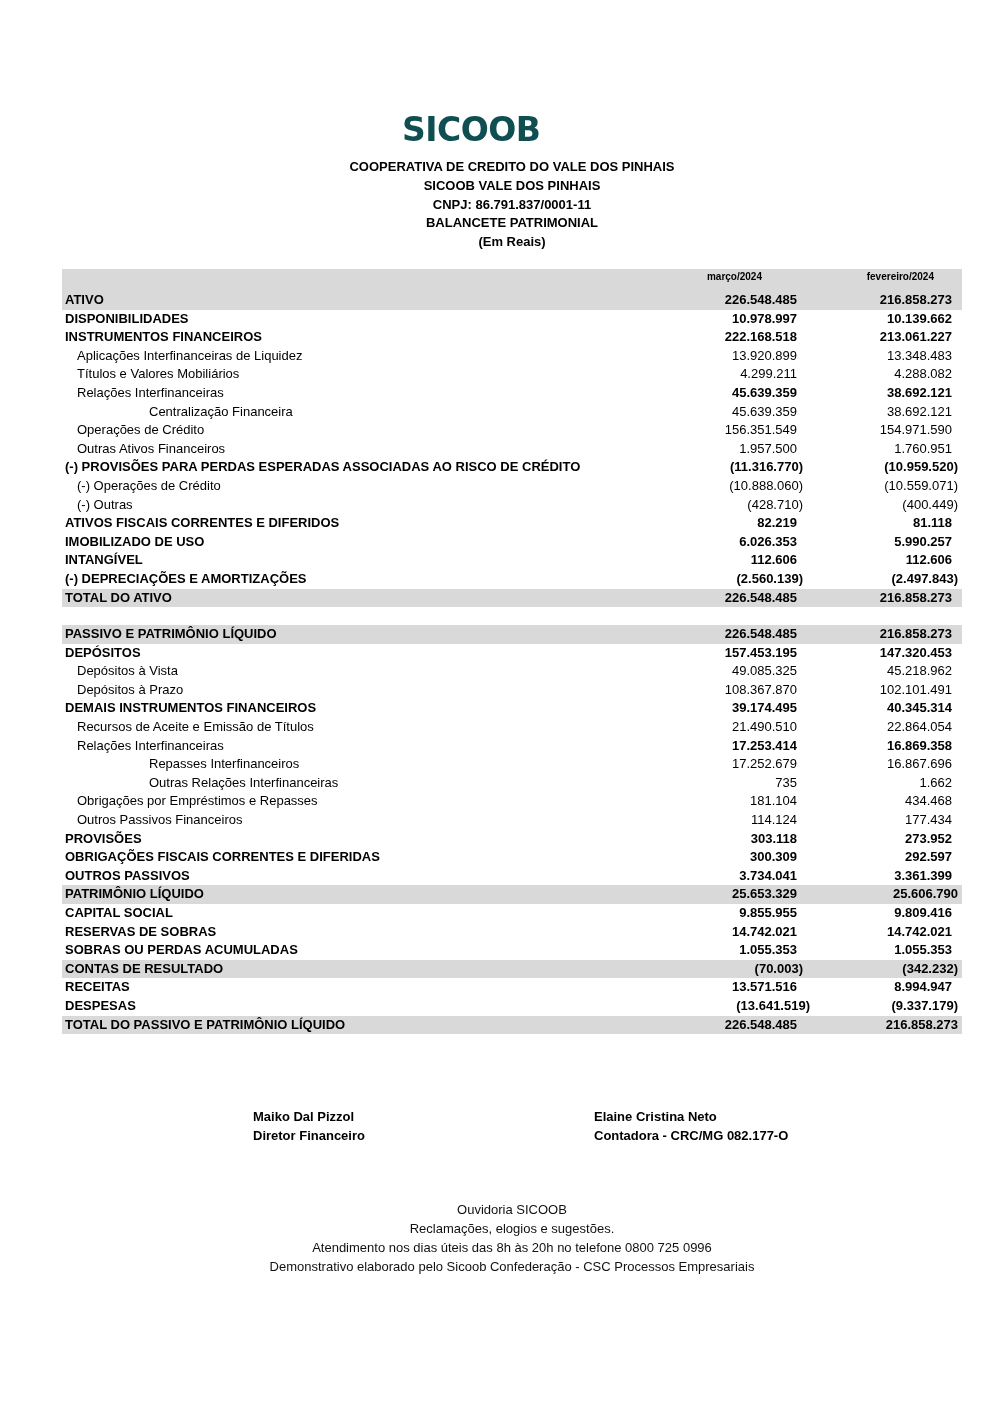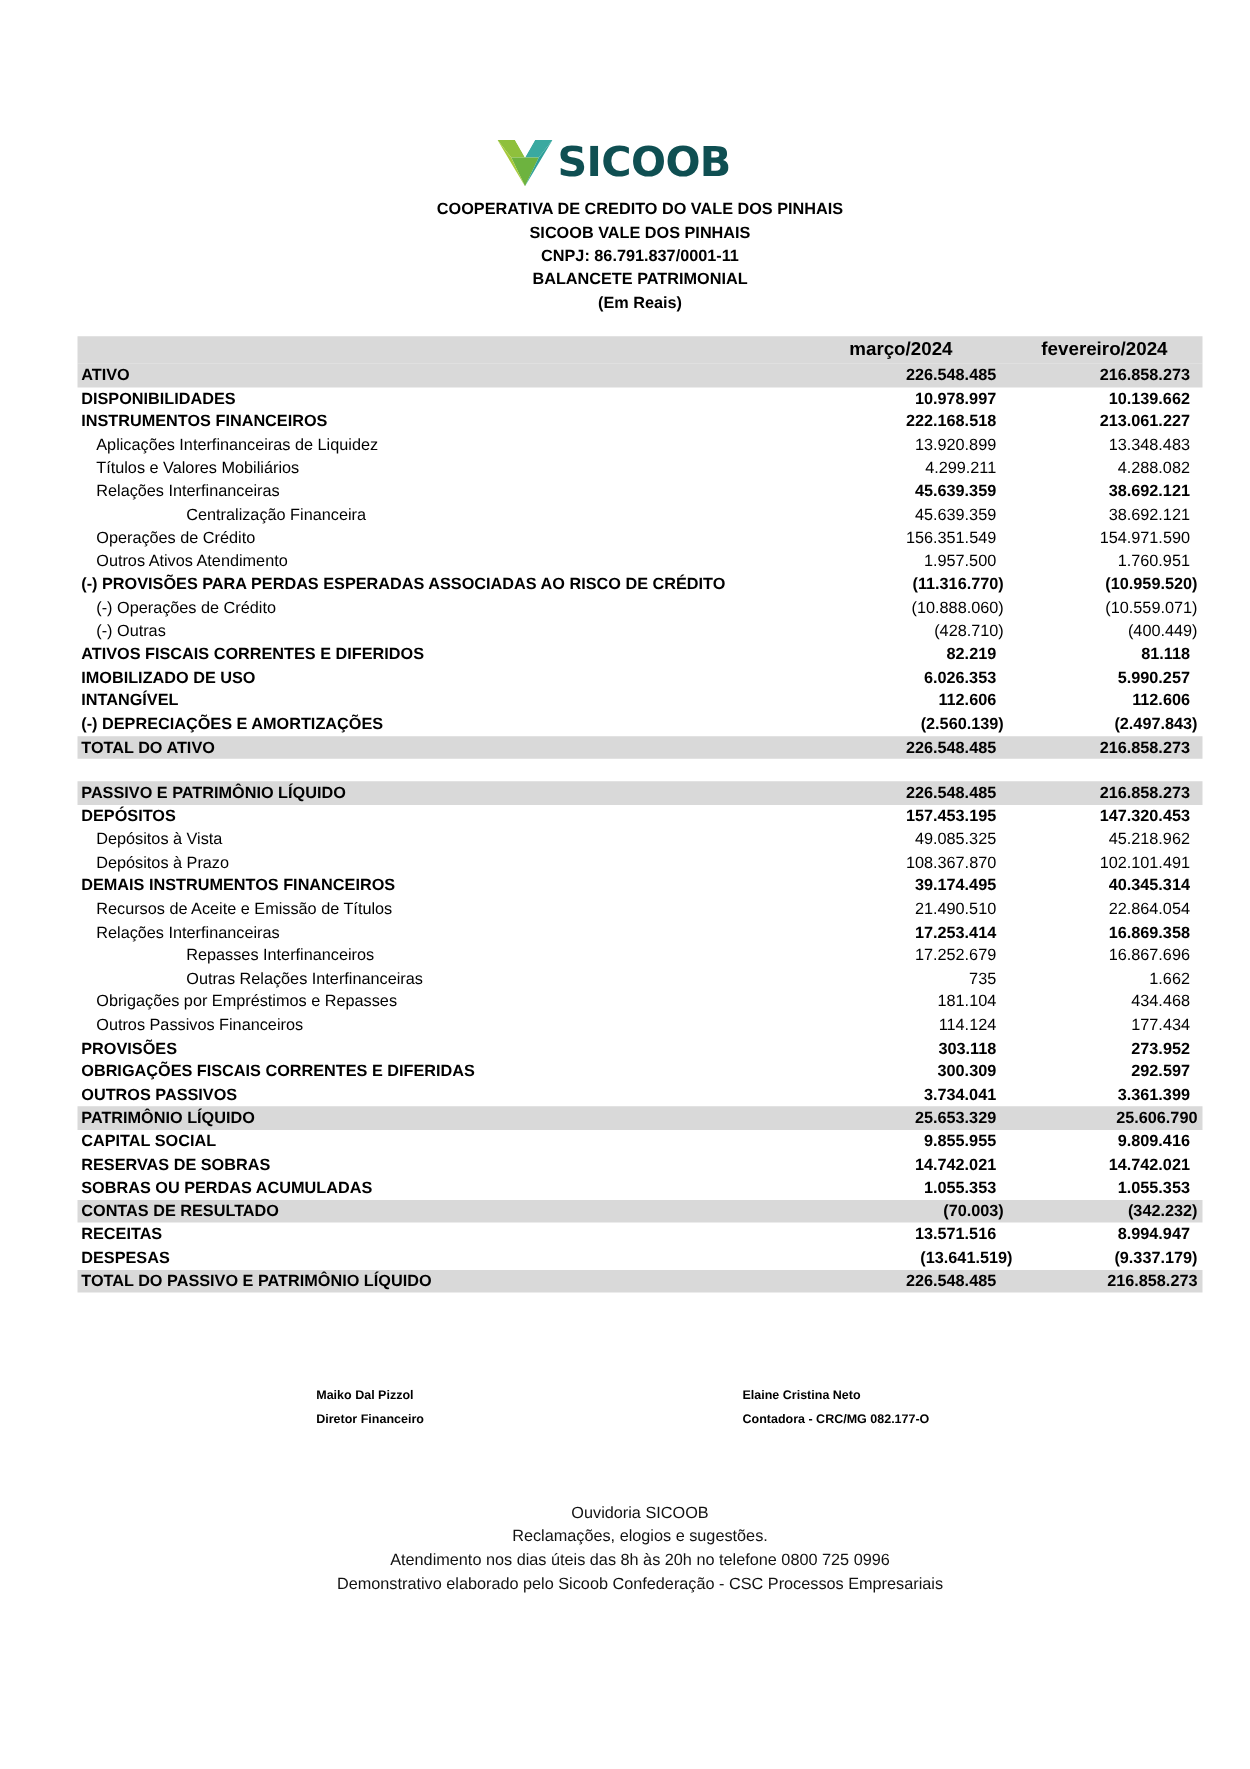--- a/index.html
+++ b/index.html
@@ -7,21 +7,21 @@
     body {
       position: relative;
       font-family: "Liberation Sans", "DejaVu Sans", sans-serif;
       color: #000;
       font-size: 13px;
     }
     .logo {
       position: absolute;
       left: 398px; top: 110px;
       width: 190px; height: 40px;
-      display: flex; align-items: flex-end;
+      display: flex; align-items: flex-start; flex-direction: column;
     }
     .logo svg { display: block; }
     .logo-text {
       margin-left: 4px;
       font-family: "DejaVu Sans", sans-serif;
       font-weight: bold;
       font-size: 33px;
       letter-spacing: -0.5px;
       color: #0f4f52;
       line-height: 40px;
@@ -39,21 +39,21 @@
     .table {
       position: absolute;
       left: 62px; top: 269px;
       width: 900px;
     }
     .hdr {
       height: 22px;
       background: #d9d9d9;
       position: relative;
       font-weight: bold;
-      font-size: 15px;
+      font-size: 10px;
     }
     .hdr .c1 { position: absolute; right: 200px; top: 2px; }
     .hdr .c2 { position: absolute; right: 28px; top: 2px; }
     .row {
       position: relative;
       height: 18.6px;
       line-height: 18.6px;
       font-size: 13px;
       white-space: nowrap;
     }
@@ -62,21 +62,21 @@
     .row .lbl { position: absolute; left: 3px; top: 0; }
     .row.i1 .lbl { left: 15px; }
     .row.i2 .lbl { left: 39px; margin-left: 48px; }
     .row .v1 { position: absolute; right: 165px; top: 0; }
     .row .v2 { position: absolute; right: 10px; top: 0; }
     .spacer { height: 18px; }
 
     .sig {
       position: absolute;
       font-weight: bold;
-      font-size: 10px;
+      font-size: 13px;
       line-height: 19px;
       white-space: nowrap;
     }
     .sig.left { left: 253px; top: 1107px; }
     .sig.right { left: 594px; top: 1107px; }
 
     .footer {
       position: absolute;
       left: 0; top: 1200px; width: 1024px;
       text-align: center;
@@ -149,21 +149,21 @@
       <span class="lbl">Centralização Financeira</span>
       <span class="v1">45.639.359</span>
       <span class="v2">38.692.121</span>
     </div>
   <div class="row i1">
       <span class="lbl">Operações de Crédito</span>
       <span class="v1">156.351.549</span>
       <span class="v2">154.971.590</span>
     </div>
   <div class="row i1">
-      <span class="lbl">Outros Ativos Atendimento</span>
+      <span class="lbl">Outras Ativos Financeiros</span>
       <span class="v1">1.957.500</span>
       <span class="v2">1.760.951</span>
     </div>
   <div class="row bold">
       <span class="lbl">(-) PROVISÕES PARA PERDAS ESPERADAS ASSOCIADAS AO RISCO DE CRÉDITO</span>
       <span class="v1" style="right:159px">(11.316.770)</span>
       <span class="v2" style="right:4px">(10.959.520)</span>
     </div>
   <div class="row i1">
       <span class="lbl">(-) Operações de Crédito</span>

